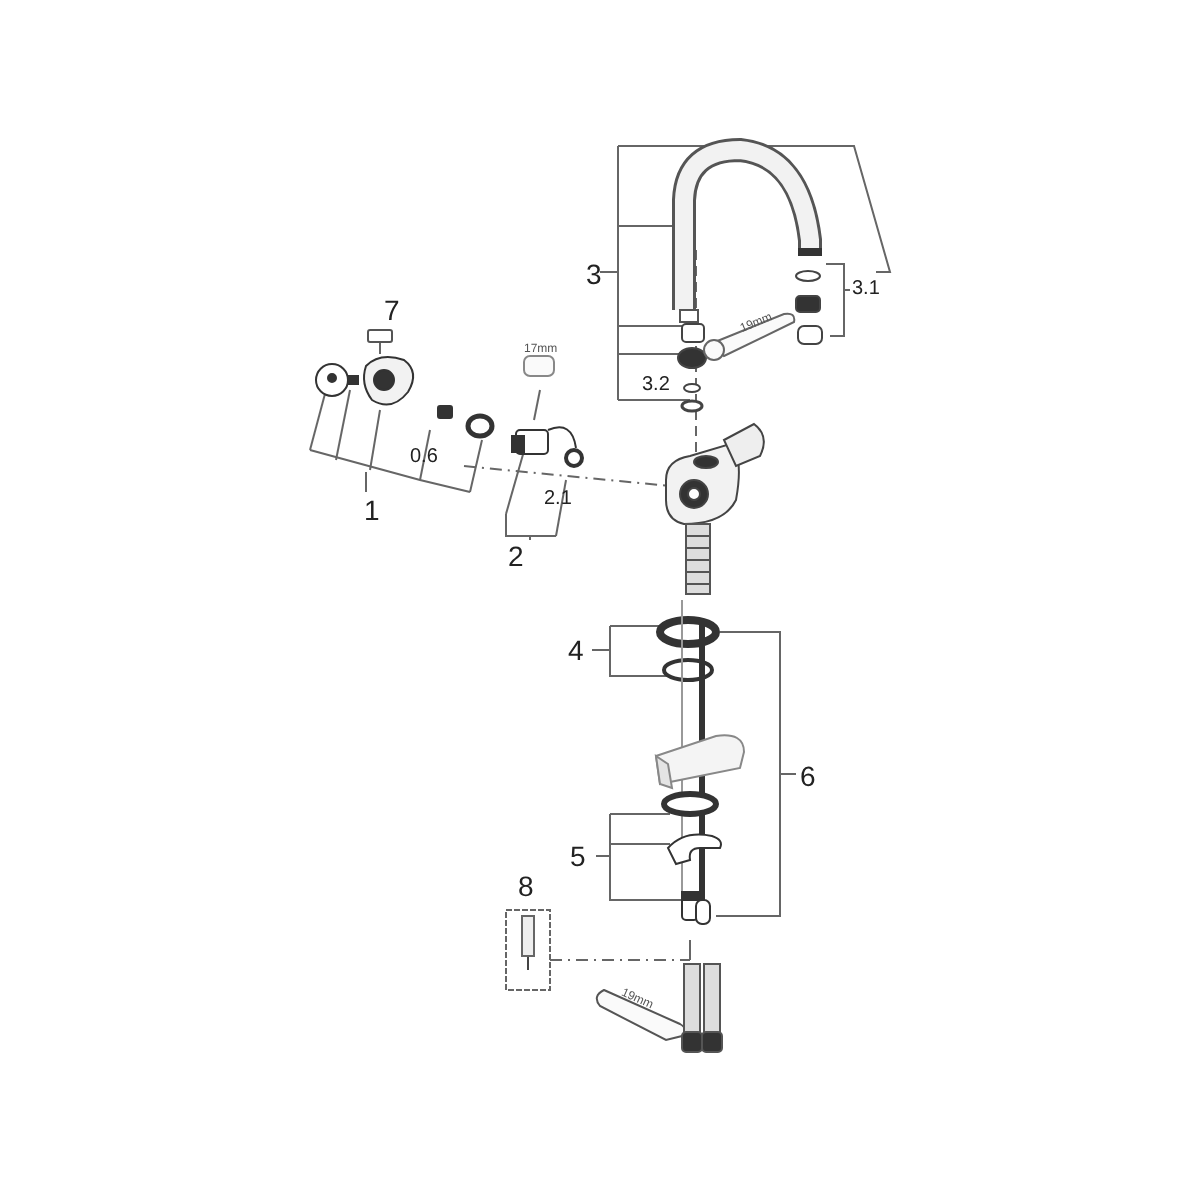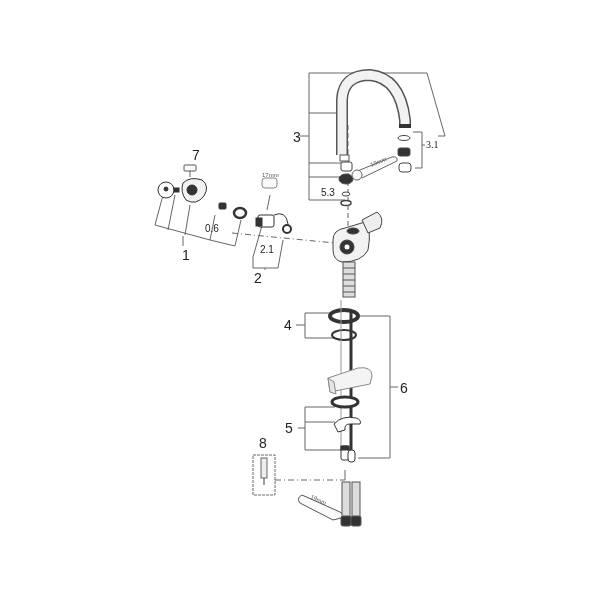--- a/index.html
+++ b/index.html
@@ -155,26 +155,26 @@
     <g stroke="#333" stroke-width="1">
       <rect x="262" y="178" width="15" height="10" rx="3" fill="#fafafa" stroke="#888"></rect>
       <rect x="258" y="215" width="16" height="12" rx="2" fill="#fff"></rect>
       <rect x="256" y="218" width="6" height="8" fill="#333"></rect>
       <path d="M274,215 Q286,210 288,224" fill="none"></path>
       <ellipse cx="287" cy="229" rx="4" ry="4" fill="#fff" stroke-width="2"></ellipse>
     </g>
   </svg>
 
   <span class="lbl big" style="left:293px; top:130px;">3</span>
-  <span class="lbl small" style="left:426px; top:140px;font-family:Liberation Serif, serif;">3.1</span>
-  <span class="lbl small" style="left:321px; top:188px;">5.3</span>
+  <span class="lbl small" style="left:426px; top:140px;">3.1</span>
+  <span class="lbl small" style="left:321px; top:188px;">3.2</span>
   <span class="lbl big" style="left:192px; top:148px;">7</span>
   <span class="lbl small" style="left:205px; top:224px;">0.6</span>
   <span class="lbl big" style="left:182px; top:248px;">1</span>
-  <span class="lbl small" style="left:260px; top:245px;">2.1</span>
+  <span class="lbl small" style="left:272px; top:245px;">2.1</span>
   <span class="lbl big" style="left:254px; top:271px;">2</span>
   <span class="lbl big" style="left:284px; top:318px;">4</span>
   <span class="lbl big" style="left:400px; top:381px;">6</span>
   <span class="lbl big" style="left:285px; top:421px;">5</span>
   <span class="lbl big" style="left:259px; top:436px;">8</span>
 
   <span class="tiny" style="left:262px; top:172px;">17mm</span>
   <span class="tiny" style="left:370px; top:159px; transform:rotate(-22deg);">19mm</span>
   <span class="tiny" style="left:310px; top:497px; transform:rotate(24deg);">19mm</span>
 </div>

